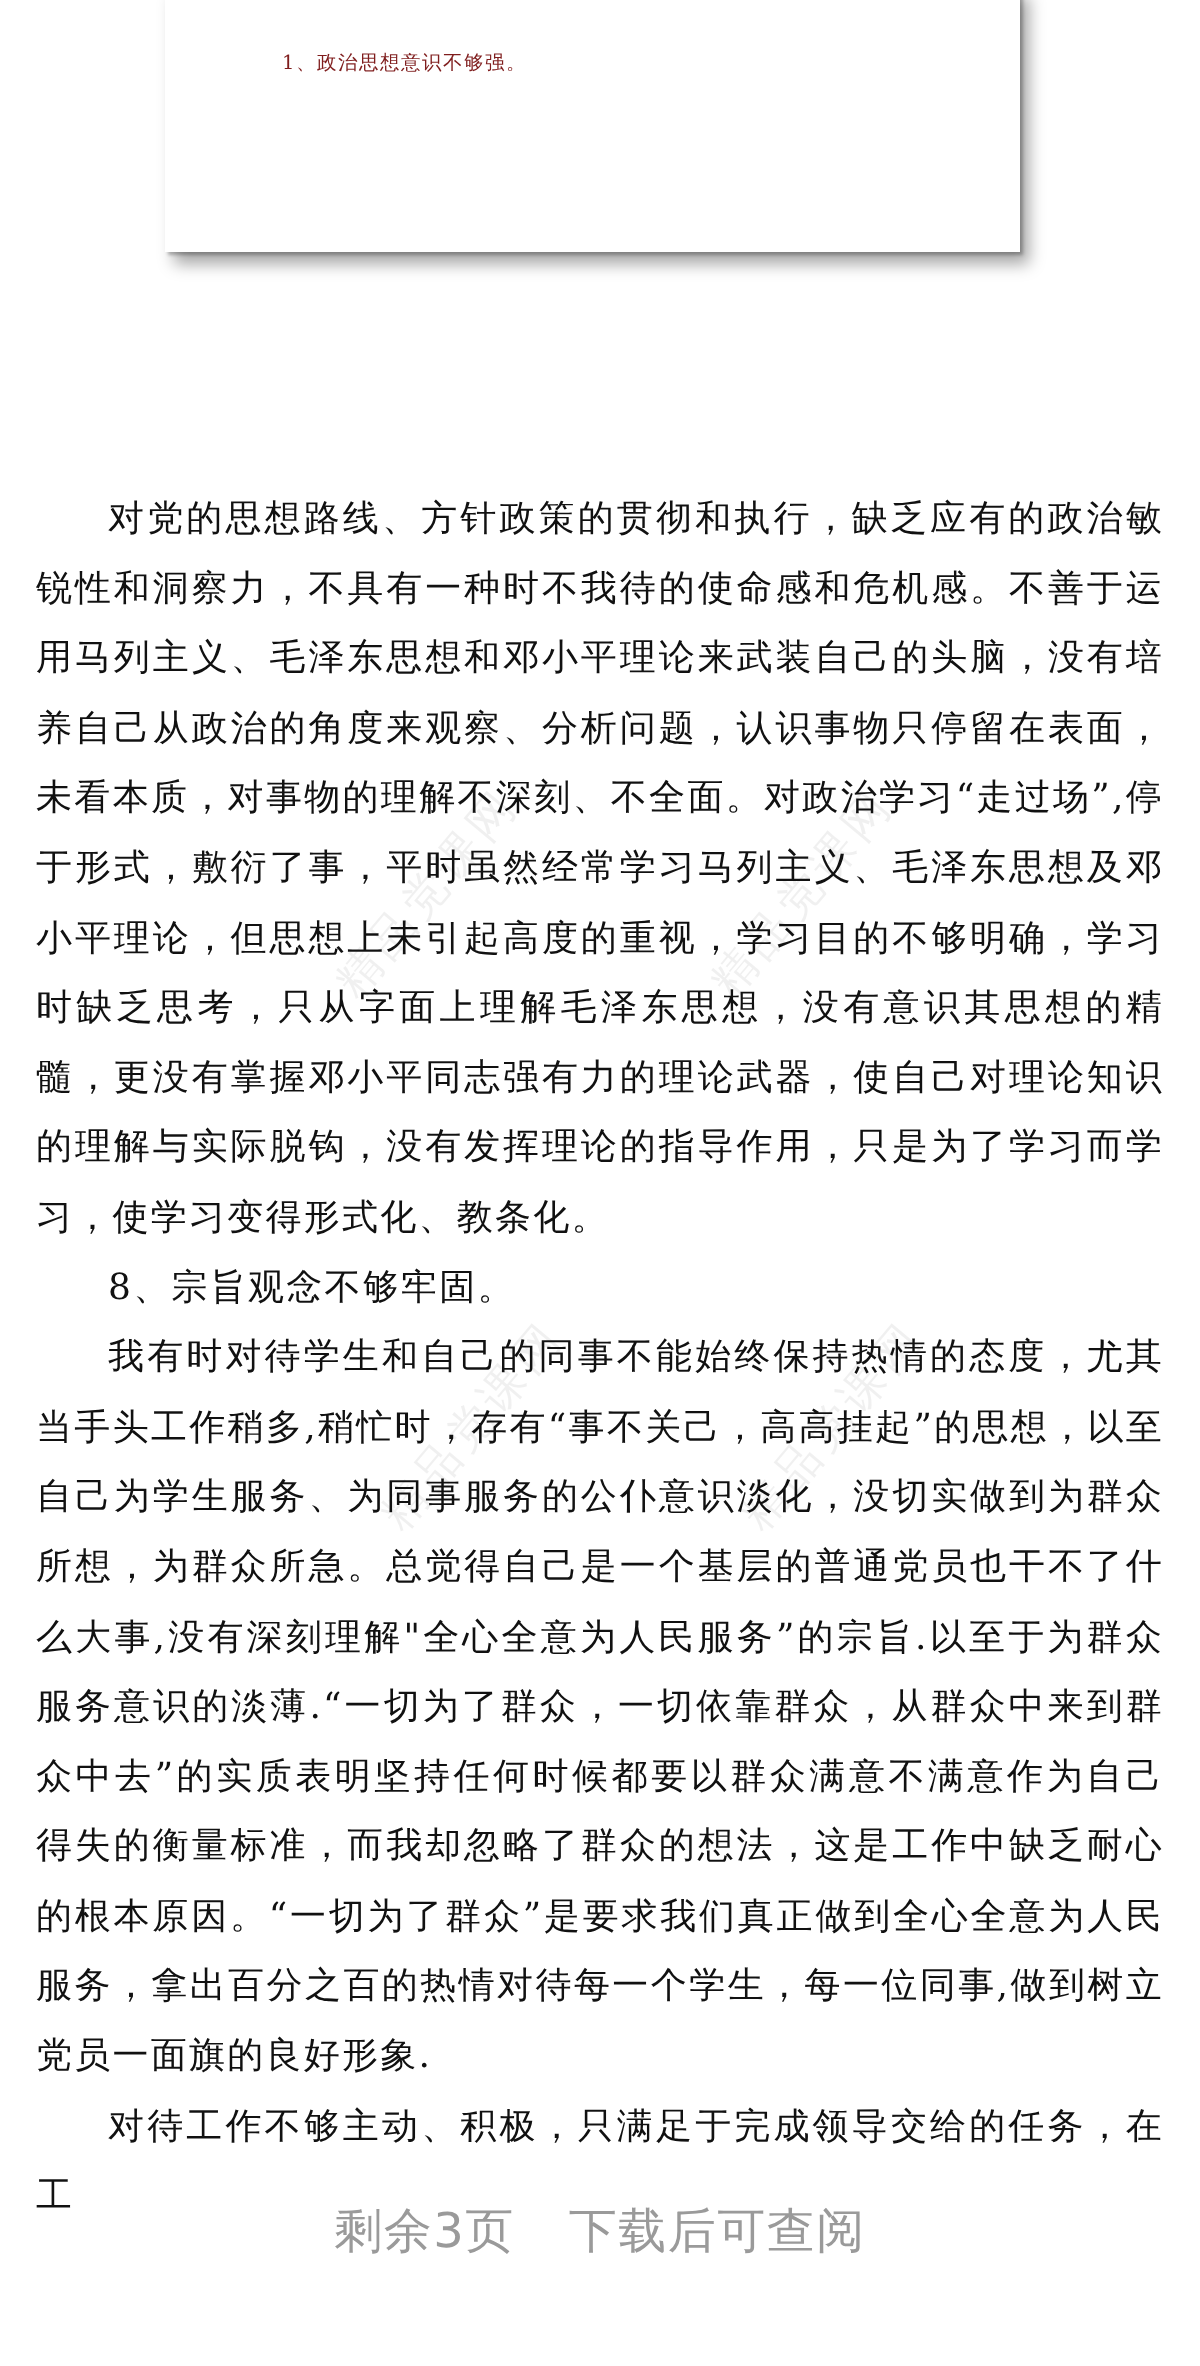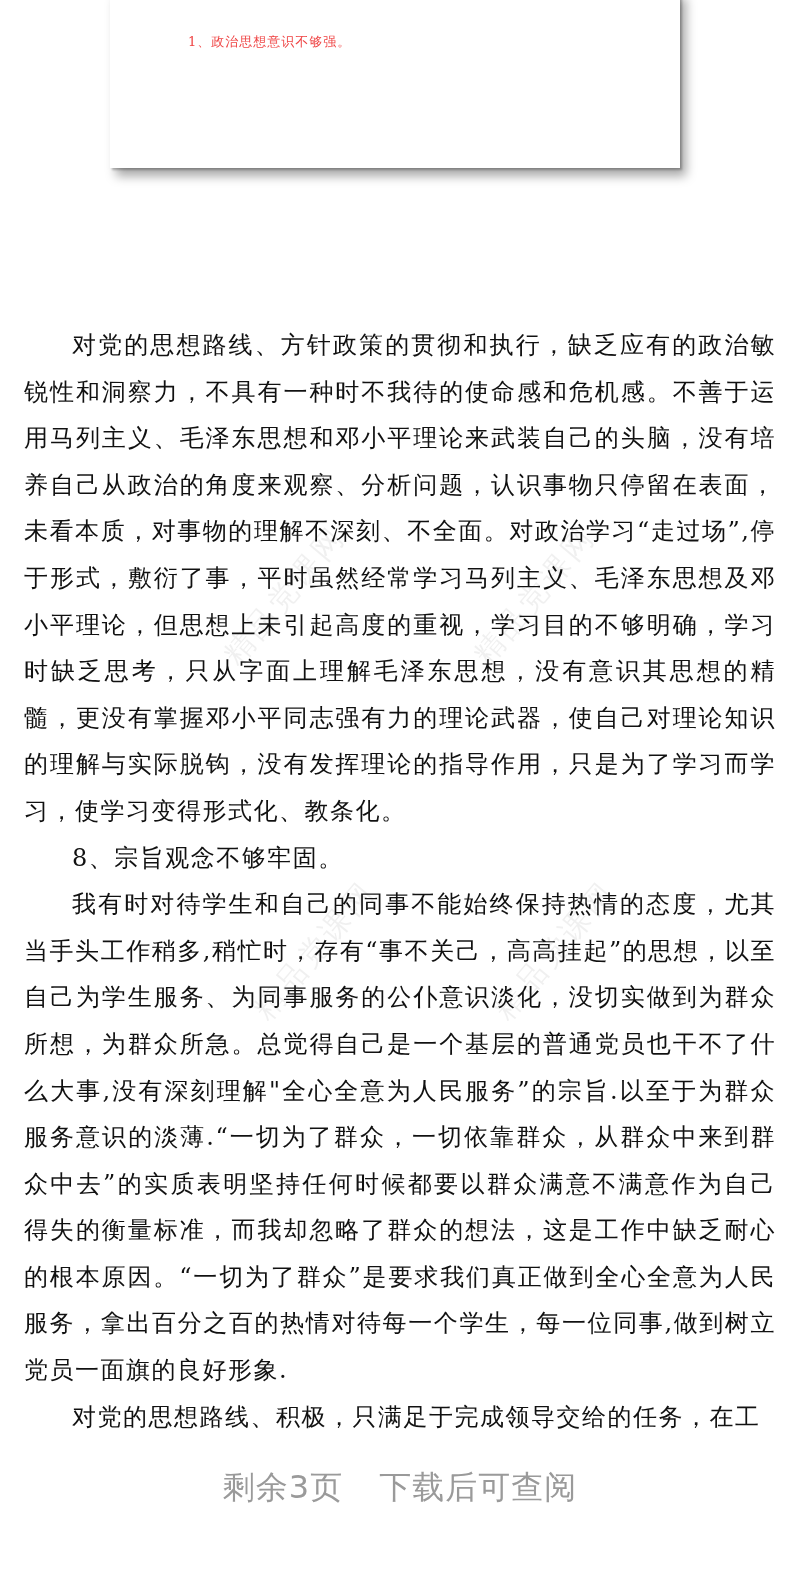--- a/index.html
+++ b/index.html
@@ -8,21 +8,21 @@
     font-family: "DejaVu Serif", "Liberation Serif", serif;
     color: #111;
   }
   .page-card {
     position: absolute; left: 110px; top: -10px; width: 570px; height: 178px;
     background: #fff;
     box-shadow: 6px 8px 10px rgba(0,0,0,0.35), 2px 2px 2px rgba(0,0,0,0.25);
   }
   .page-card .card-line {
     position: absolute; left: 78px; top: 43px;
-    font-size: 13px; letter-spacing: 1px; color: #ef4444;
+    font-size: 13px; letter-spacing: 1px; color: #7f1d1d;
   }
   .doc-body {
     position: absolute; left: 24px; top: 322px; width: 752px;
     font-size: 24px; line-height: 46.6px; letter-spacing: 1.5px;
     text-align: justify;
   }
   .doc-body p { margin: 0; text-indent: 48px; }
   .doc-body p.heading { text-indent: 48px; }
   .watermark {
     position: absolute; font-size: 30px; color: rgba(0,0,0,0.06);
@@ -45,18 +45,18 @@
 
 <div class="watermark" style="left:200px; top:575px;">精品党课网</div>
 <div class="watermark" style="left:450px; top:575px;">精品党课网</div>
 <div class="watermark" style="left:230px; top:930px;">精品党课网</div>
 <div class="watermark" style="left:470px; top:930px;">精品党课网</div>
 
 <div class="doc-body">
   <p>对党的思想路线、方针政策的贯彻和执行，缺乏应有的政治敏锐性和洞察力，不具有一种时不我待的使命感和危机感。不善于运用马列主义、毛泽东思想和邓小平理论来武装自己的头脑，没有培养自己从政治的角度来观察、分析问题，认识事物只停留在表面，未看本质，对事物的理解不深刻、不全面。对政治学习“走过场”,停于形式，敷衍了事，平时虽然经常学习马列主义、毛泽东思想及邓小平理论，但思想上未引起高度的重视，学习目的不够明确，学习时缺乏思考，只从字面上理解毛泽东思想，没有意识其思想的精髓，更没有掌握邓小平同志强有力的理论武器，使自己对理论知识的理解与实际脱钩，没有发挥理论的指导作用，只是为了学习而学习，使学习变得形式化、教条化。</p>
   <p class="heading">8、宗旨观念不够牢固。</p>
   <p>我有时对待学生和自己的同事不能始终保持热情的态度，尤其当手头工作稍多,稍忙时，存有“事不关己，高高挂起”的思想，以至自己为学生服务、为同事服务的公仆意识淡化，没切实做到为群众所想，为群众所急。总觉得自己是一个基层的普通党员也干不了什么大事,没有深刻理解"全心全意为人民服务”的宗旨.以至于为群众服务意识的淡薄.“一切为了群众，一切依靠群众，从群众中来到群众中去”的实质表明坚持任何时候都要以群众满意不满意作为自己得失的衡量标准，而我却忽略了群众的想法，这是工作中缺乏耐心的根本原因。“一切为了群众”是要求我们真正做到全心全意为人民服务，拿出百分之百的热情对待每一个学生，每一位同事,做到树立党员一面旗的良好形象.</p>
-  <p>对党的思想路线、积极，只满足于完成领导交给的任务，在工</p>
+  <p>对待工作不够主动、积极，只满足于完成领导交给的任务，在工</p>
 </div>
 
 <div class="footer-note">
   <span>剩余3页</span><span class="gap"></span><span>下载后可查阅</span>
 </div>
 
 </body></html>

